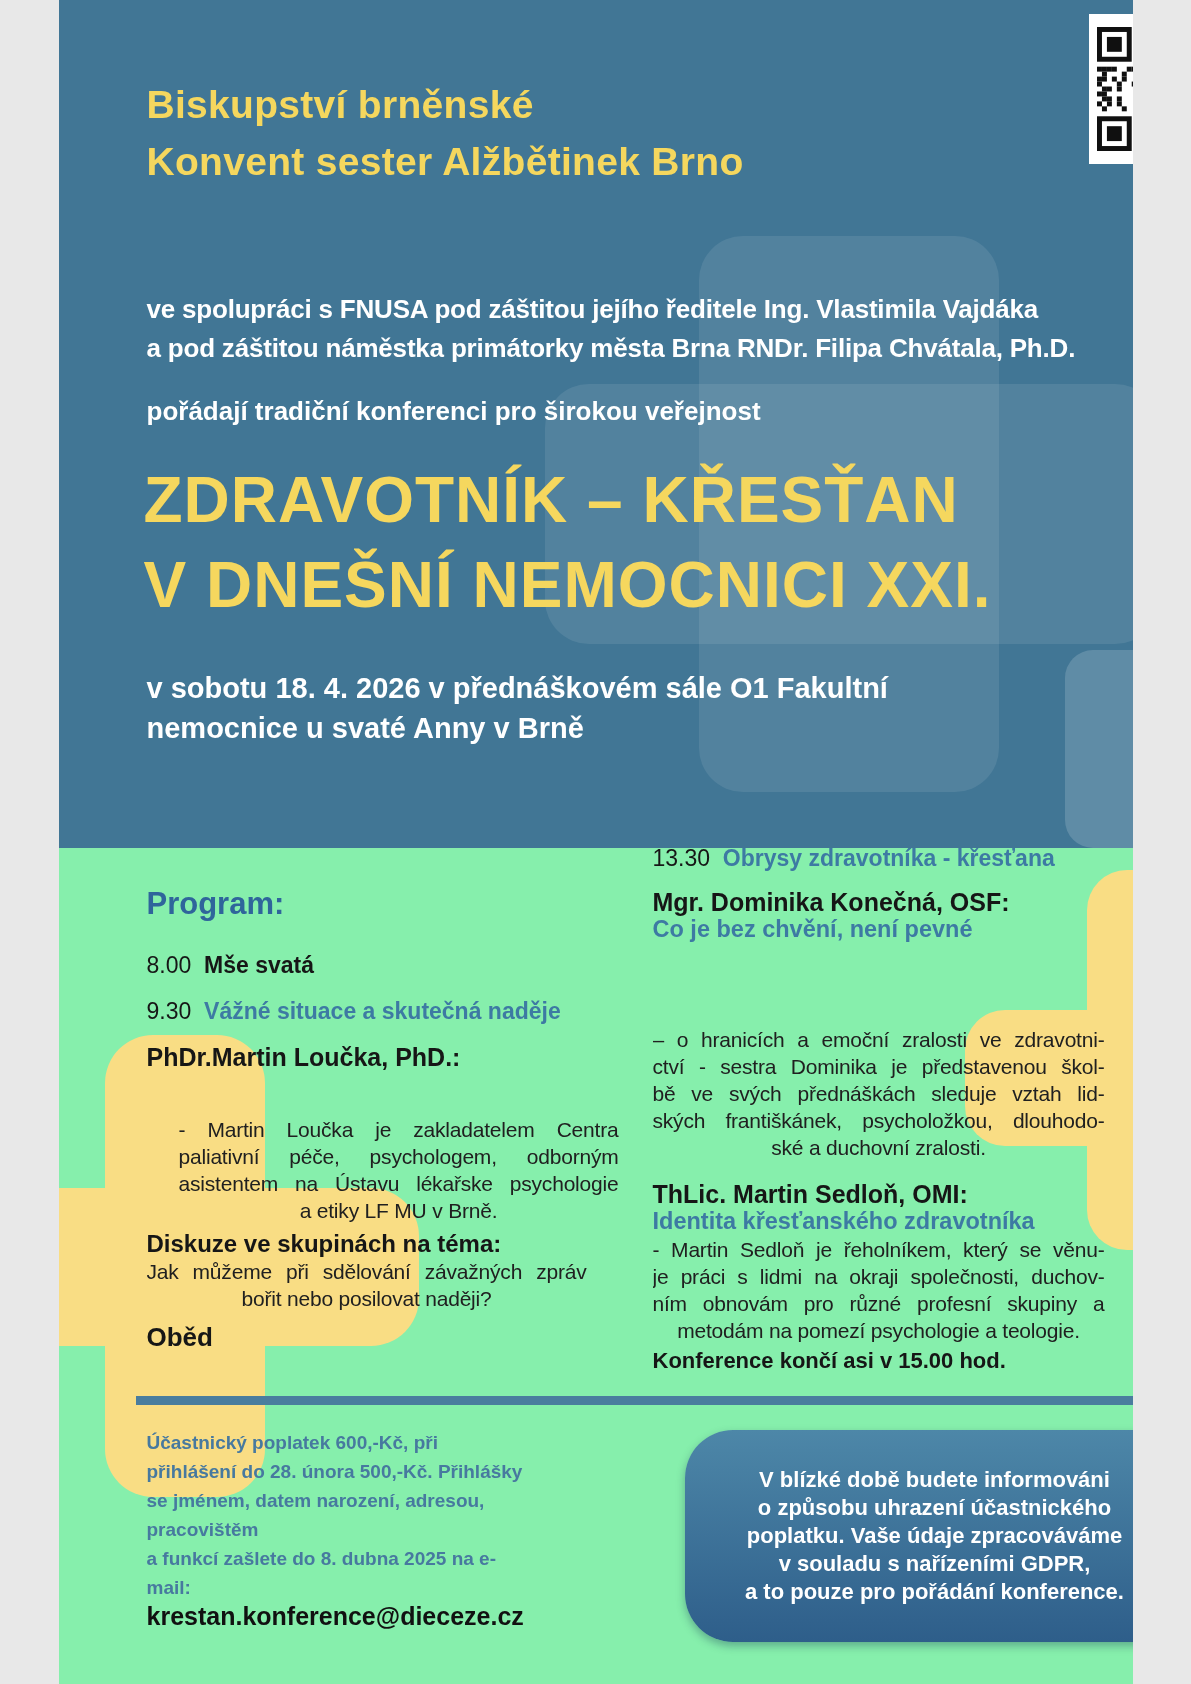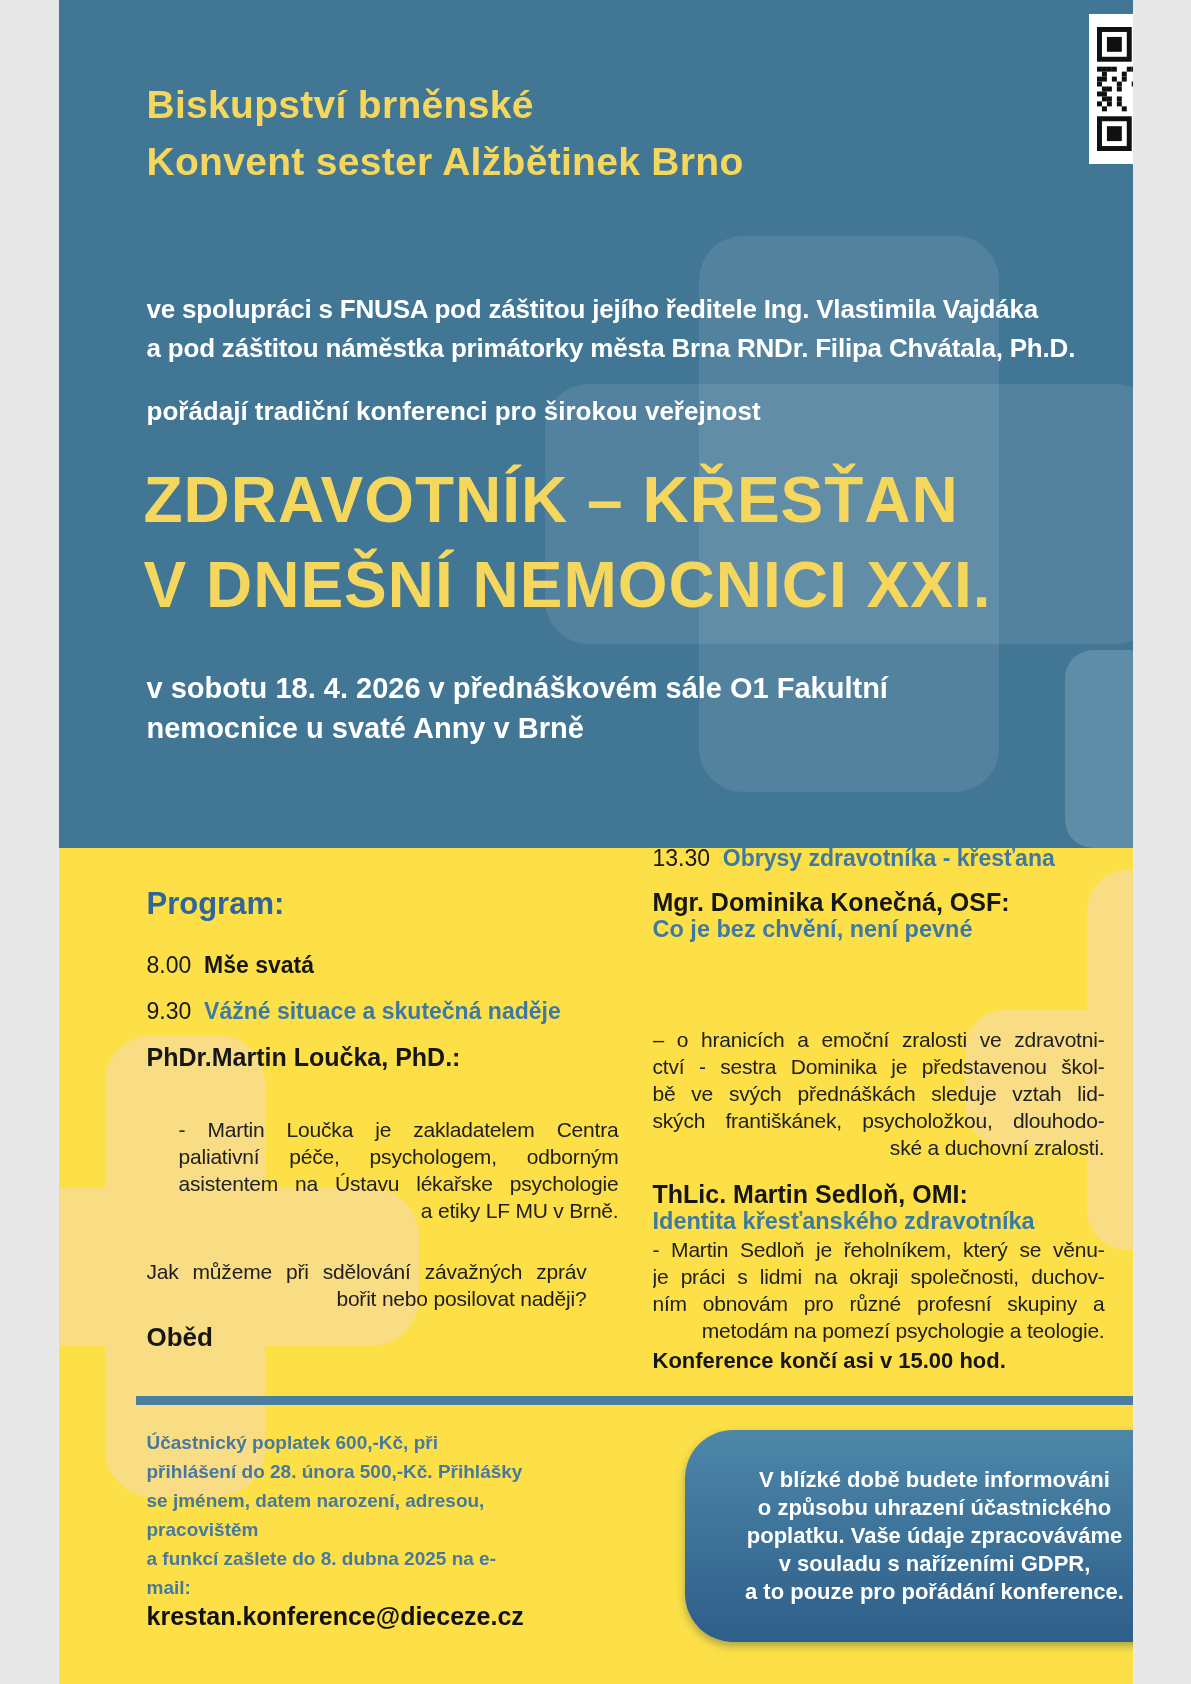--- a/index.html
+++ b/index.html
@@ -10,21 +10,21 @@
     --topic-blue:#3d7aa3;
     --reg-blue:#47799f;
     --divider:#4a7d9e;
     --box-grad-top:#4d87a8;
     --box-grad-bottom:#2e5e8a;
     --body-ink:#1b1b1b;
   }
   html,body{margin:0;padding:0;background:#e8e8e8;}
   .poster{
     position:relative;width:1074px;height:1684px;margin:0 auto;
-    background:#fde047;overflow:hidden;
+    background:#86efac;overflow:hidden;
     font-family:"Liberation Sans","DejaVu Sans",sans-serif;
   }
   
   .hdr{position:absolute;left:0;top:0;width:1191px;height:848px;background:var(--header-bg);overflow:hidden;}
   .decor{position:absolute;background:rgba(255,255,255,.09);}
   .r44{border-radius:44px;} .r28{border-radius:28px;}
   .org{position:absolute;left:88px;top:76px;font-size:39px;line-height:57px;font-weight:bold;color:var(--yellow);letter-spacing:.3px;white-space:nowrap;}
   .patron{position:absolute;left:88px;top:290px;font-size:26px;line-height:39px;font-weight:bold;color:#fff;white-space:nowrap;letter-spacing:-.2px;}
   .intro{position:absolute;left:88px;top:396px;font-size:26px;font-weight:bold;color:#fff;white-space:nowrap;}
   .bigtitle{position:absolute;left:85px;top:458px;font-size:64px;line-height:85px;font-weight:bold;color:var(--yellow);letter-spacing:1px;white-space:nowrap;}
@@ -38,21 +38,21 @@
   .ph{font-size:31px;font-weight:bold;color:var(--blue-dark);}
   .titem{font-size:23px;}
   .titem .time{font-weight:normal;color:#161616;}
   .titem .ttl{font-weight:bold;}
   .ttl.dark{color:#161616;} .ttl.blue{color:var(--topic-blue);}
   .spk{font-size:25px;font-weight:bold;color:#161616;}
   .talk{font-size:23.5px;font-weight:bold;color:var(--topic-blue);}
   .bio{position:absolute;font-size:21px;letter-spacing:-.2px;color:#202020;}
   .jln{display:block;height:27px;line-height:27px;overflow:hidden;text-align:justify;}
   .jln::after{content:"";display:inline-block;width:100%;vertical-align:top;}
-  .jln.last{text-align:right;} .jln.last::after{content:none;}
+  .jln.last{text-align:center;} .jln.last::after{content:none;}
   .dh{font-size:24px;font-weight:bold;color:#161616;}
   .lunch{font-size:26px;font-weight:bold;color:#161616;}
   .closing{font-size:22px;font-weight:bold;color:#161616;}
   .divider{position:absolute;left:77px;top:548px;width:1046px;height:9px;background:var(--divider);}
   .reg{position:absolute;left:88px;top:580px;font-size:19px;font-weight:bold;color:var(--reg-blue);}
   .reg .rln{display:block;height:29px;line-height:29px;white-space:nowrap;}
   .reg .email{color:#111;font-size:25px;}
   .gdpr{
     position:absolute;left:626px;top:582px;width:500px;height:212px;border-radius:48px;
     background:linear-gradient(to bottom,var(--box-grad-top),var(--box-grad-bottom));
@@ -334,20 +334,21 @@
 
     <div class="txt spk z1" style="left:88px;top:195px;">PhDr.Martin Loučka, PhD.:</div>
 
     <div class="bio z1" style="left:88px;top:268px;width:440px;margin-left:32px;">
       <span class="jln">- Martin Loučka je zakladatelem Centra</span>
       <span class="jln">paliativní péče, psychologem, odborným</span>
       <span class="jln">asistentem na Ústavu lékařske psychologie</span>
       <span class="jln last">a etiky LF MU v Brně.</span>
     </div>
 
+    <div class="txt dh z1" style="left:88px;top:382px;">Diskuze ve skupinách na téma:</div>
     <div class="bio z1" style="left:88px;top:410px;width:440px;">
       <span class="jln">Jak můžeme při sdělování závažných zpráv</span>
       <span class="jln last">bořit nebo posilovat naději?</span>
     </div>
 
     <div class="txt lunch z1" style="left:88px;top:474px;">Oběd</div>
 
     <div class="txt titem z1" style="left:594px;top:-3px;">
       <span class="time">13.30</span>&nbsp;
       <span class="ttl blue">Obrysy zdravotníka - křesťana</span>

